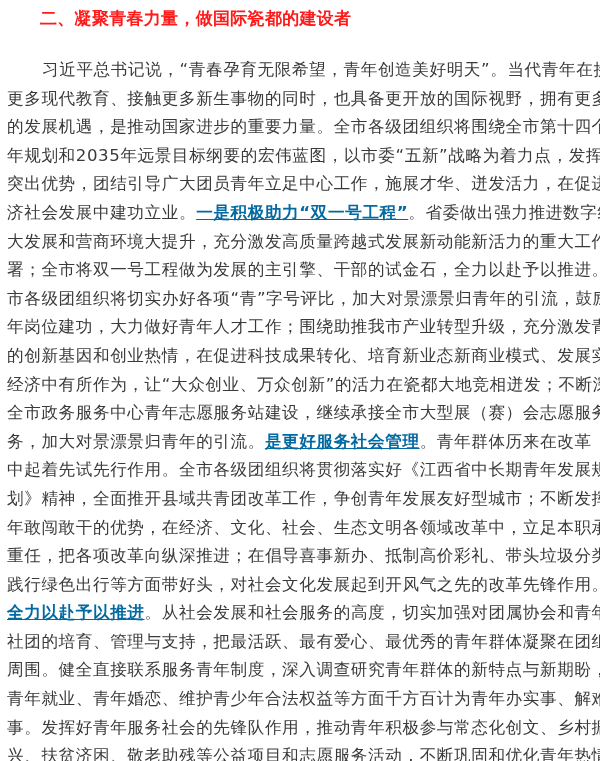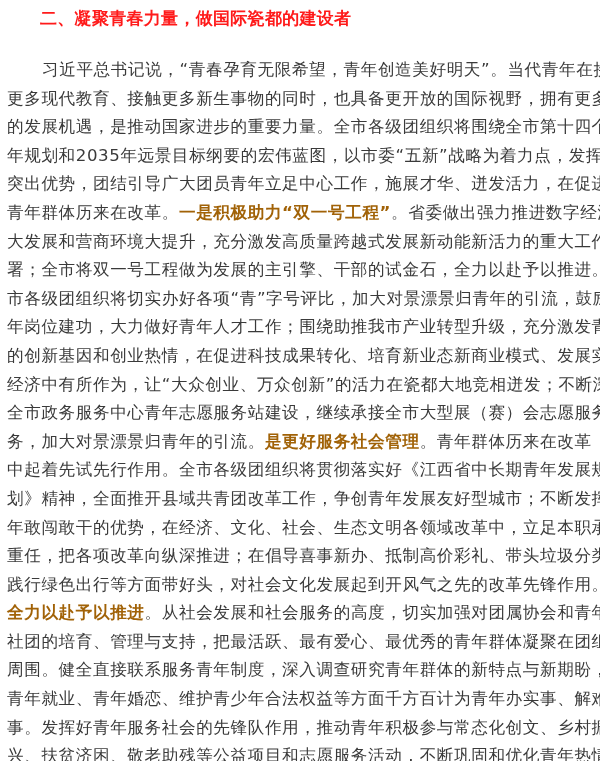--- a/index.html
+++ b/index.html
@@ -13,34 +13,34 @@
       font-size: 17px; font-weight: bold; color: #ff1a1a;
       line-height: 24px; white-space: nowrap; letter-spacing: 0.3px;
     }
     .para { position: absolute; left: 7px; top: 56px; width: 590px; }
     .line {
       height: 28.6px; line-height: 28.6px;
       font-size: 16.6px; color: #3a3a3a; white-space: nowrap;
       letter-spacing: 0.6px;
     }
     .line.indent { padding-left: 35px; }
-    .b { font-weight: bold; color: #a16207; }
+    .b { font-weight: bold; color: #0369a1; text-decoration: underline; }
   </style>
 </head>
 <body>
 
 <div class="page">
   <div class="heading">二、凝聚青春力量，做国际瓷都的建设者</div>
   <div class="para" id="para">
       <div class="line indent"><span>习近平总书记说，“青春孕育无限希望，青年创造美好明天”。当代青年在接受</span></div>
       <div class="line"><span>更多现代教育、接触更多新生事物的同时，也具备更开放的国际视野，拥有更多样</span></div>
       <div class="line"><span>的发展机遇，是推动国家进步的重要力量。全市各级团组织将围绕全市第十四个五</span></div>
       <div class="line"><span>年规划和2035年远景目标纲要的宏伟蓝图，以市委“五新”战略为着力点，发挥自身</span></div>
       <div class="line"><span>突出优势，团结引导广大团员青年立足中心工作，施展才华、迸发活力，在促进经</span></div>
-      <div class="line"><span>青年群体历来在改革。</span><span class="b">一是积极助力“双一号工程”</span><span>。省委做出强力推进数字经济</span></div>
+      <div class="line"><span>济社会发展中建功立业。</span><span class="b">一是积极助力“双一号工程”</span><span>。省委做出强力推进数字经济</span></div>
       <div class="line"><span>大发展和营商环境大提升，充分激发高质量跨越式发展新动能新活力的重大工作部</span></div>
       <div class="line"><span>署；全市将双一号工程做为发展的主引擎、干部的试金石，全力以赴予以推进。全</span></div>
       <div class="line"><span>市各级团组织将切实办好各项“青”字号评比，加大对景漂景归青年的引流，鼓励青</span></div>
       <div class="line"><span>年岗位建功，大力做好青年人才工作；围绕助推我市产业转型升级，充分激发青年</span></div>
       <div class="line"><span>的创新基因和创业热情，在促进科技成果转化、培育新业态新商业模式、发展实体</span></div>
       <div class="line"><span>经济中有所作为，让“大众创业、万众创新”的活力在瓷都大地竞相迸发；不断深化</span></div>
       <div class="line"><span>全市政务服务中心青年志愿服务站建设，继续承接全市大型展（赛）会志愿服务任</span></div>
       <div class="line"><span>务，加大对景漂景归青年的引流。</span><span class="b">是更好服务社会管理</span><span>。青年群体历来在改革</span></div>
       <div class="line"><span>中起着先试先行作用。全市各级团组织将贯彻落实好《江西省中长期青年发展规</span></div>
       <div class="line"><span>划》精神，全面推开县域共青团改革工作，争创青年发展友好型城市；不断发挥青</span></div>

